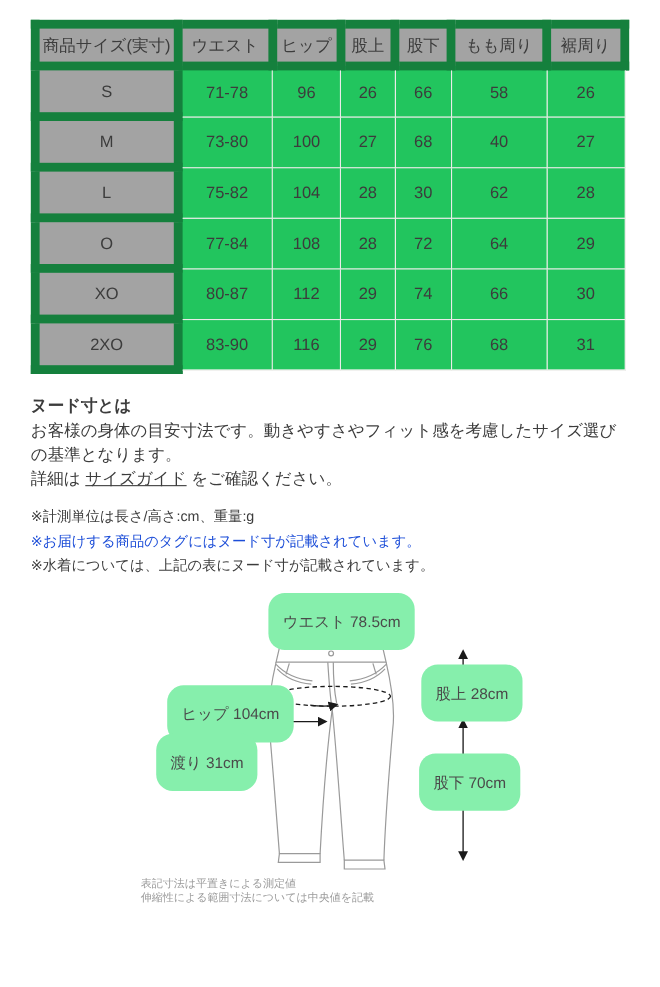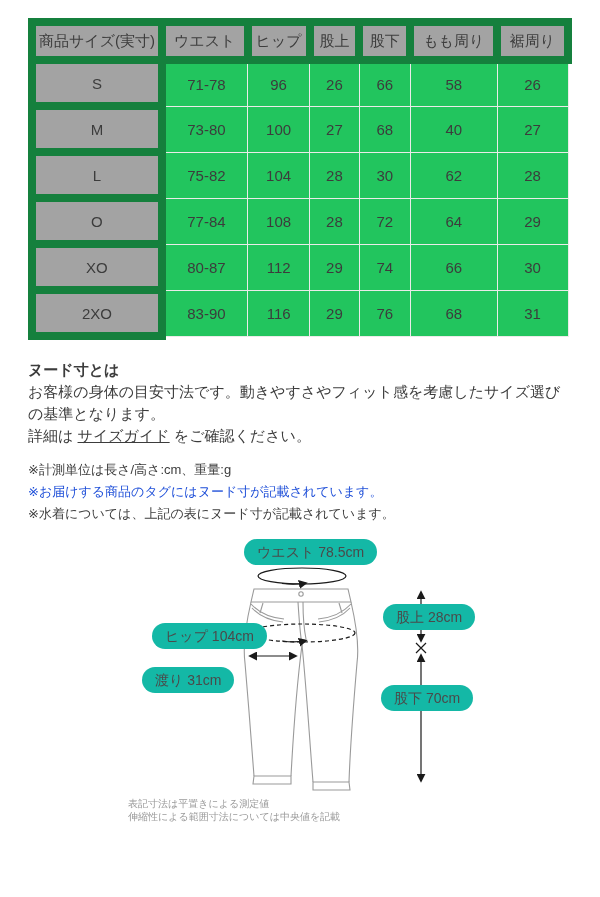--- a/index.html
+++ b/index.html
@@ -32,22 +32,22 @@
   .text-block { margin: 19px 28px 0 28px; font-size: 15px; line-height: 22px; }
   .text-block h3 { font-size: 15px; font-weight: 700; line-height: 22px; }
   .link { text-decoration: underline; cursor: pointer; color: #3c3c3c; }
   .notes { margin: 12px 28px 0 28px; font-size: 13px; line-height: 22px; }
   .note-red { color: #1d4ed8; }
 
   
   .diagram { position: relative; width: 600px; height: 302px; margin-top: 8px; }
   .diagram svg { position: absolute; left: 0; top: 0; }
   .pill {
-    position: absolute; background: #14b8a6; border-radius: 15px;
-    padding: 3px 13px; font-size: 14px; line-height: 20px;
+    position: absolute; background: #86efac; border-radius: 15px;
+    padding: 16px 13px; font-size: 14px; line-height: 20px;
     color: #4a4a4a; white-space: nowrap;
   }
   .pill-waist  { left: 244px; top: 6px; }
   .pill-hip    { left: 152px; top: 90px; }
   .pill-thigh  { left: 142px; top: 134px; }
   .pill-rise   { left: 383px; top: 71px; }
   .pill-inseam { left: 381px; top: 152px; }
   .diagram-footnote {
     position: absolute; left: 128px; top: 264px;
     font-size: 10px; line-height: 13px; color: #9a9a9a;

